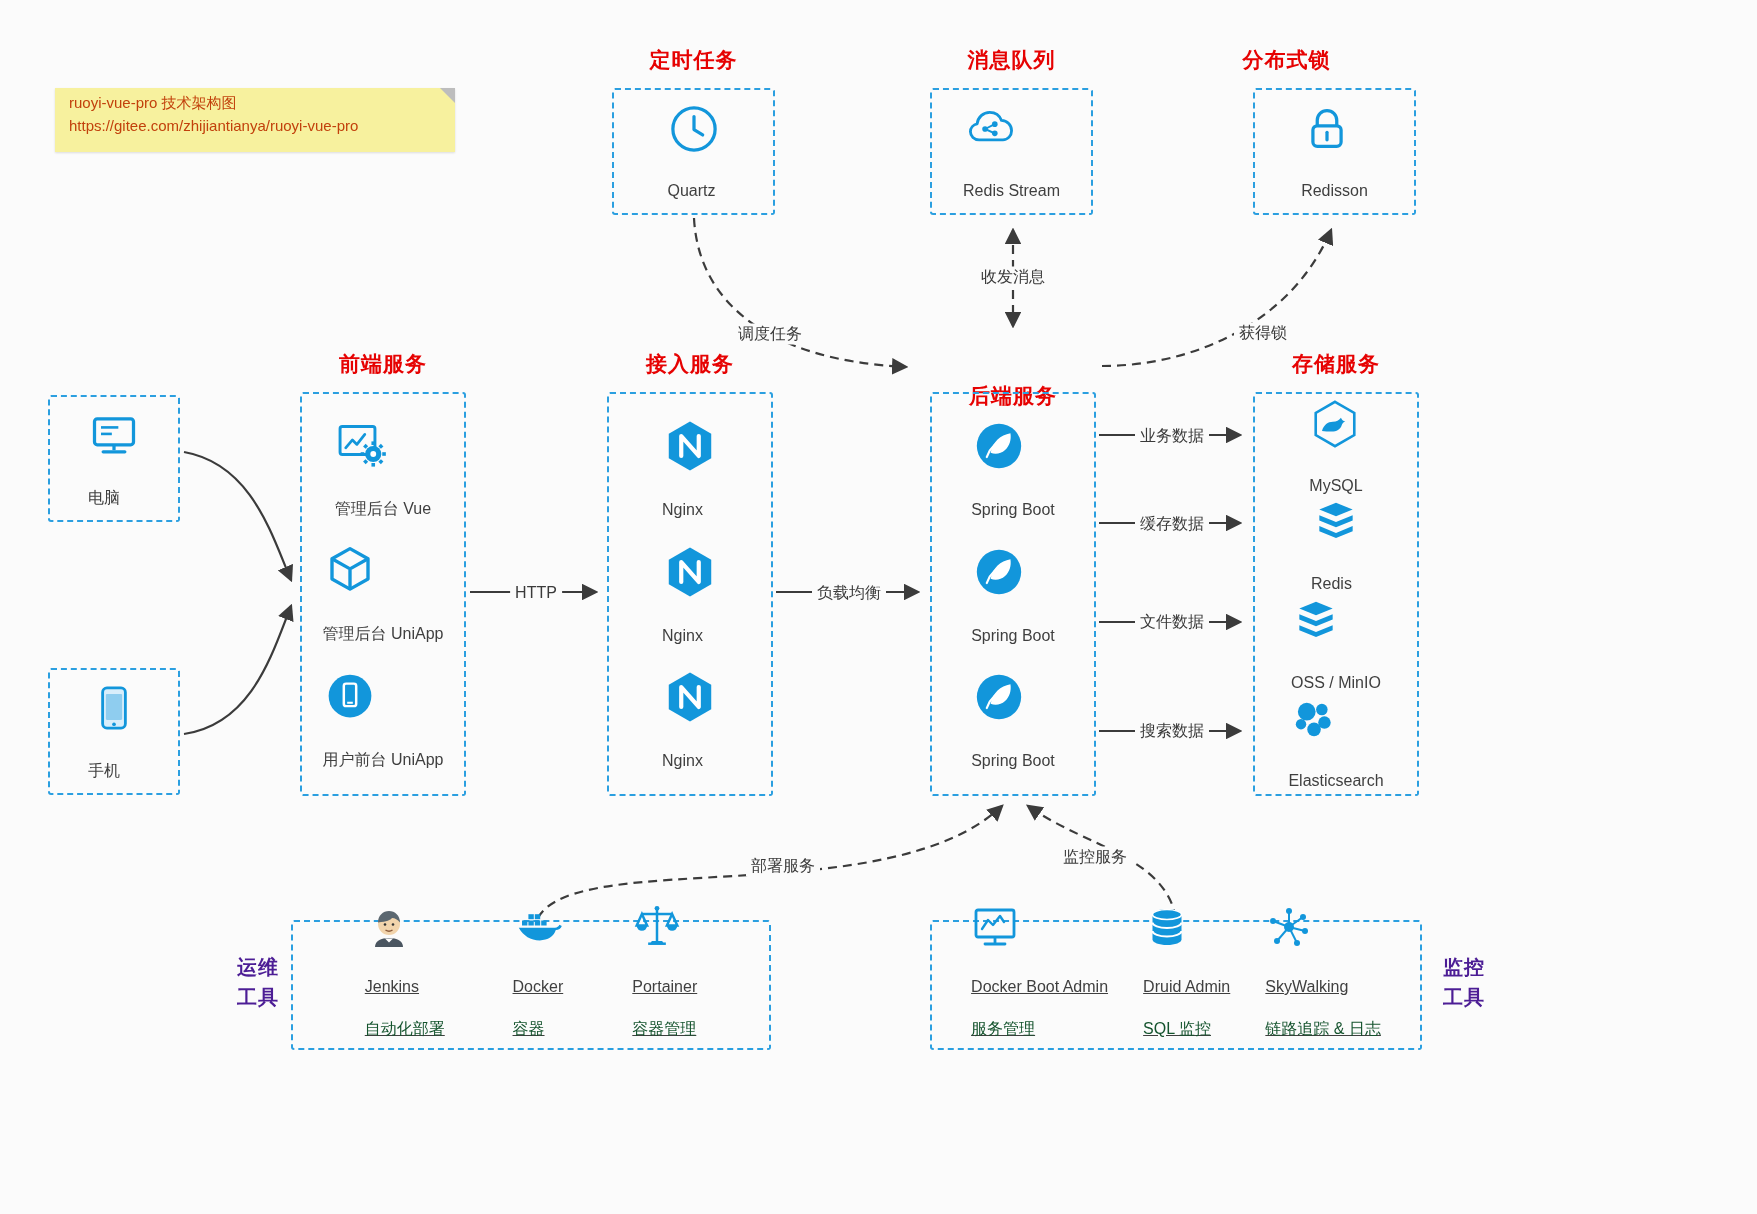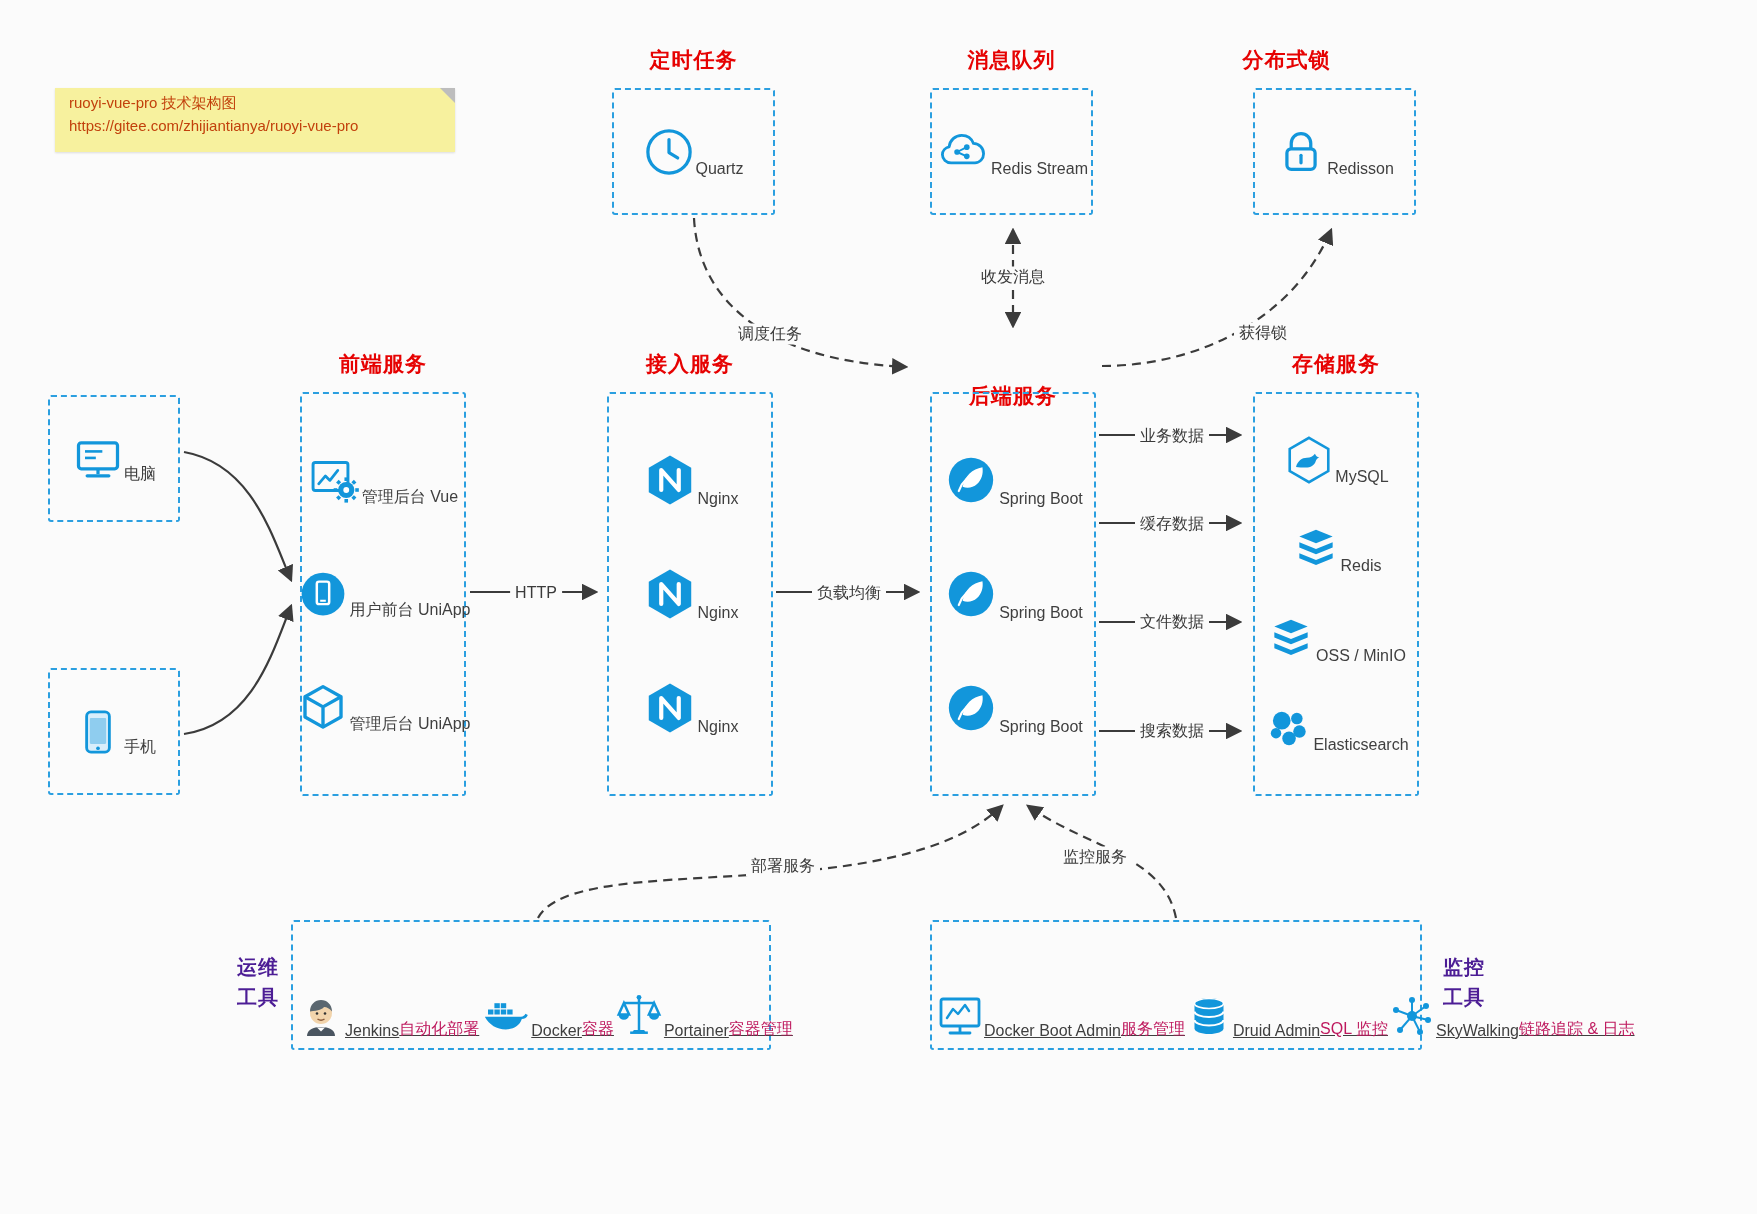--- a/index.html
+++ b/index.html
@@ -4,23 +4,23 @@
 <style>
   *{box-sizing:border-box;}
   html,body{margin:0;padding:0;background:#fbfbfb;}
   body{font-family:"Liberation Sans","DejaVu Sans",sans-serif;color:#3f3f3f;}
   #stage{position:relative;width:1757px;height:1214px;background:#fbfbfb;overflow:hidden;}
   #edges{position:absolute;left:0;top:0;pointer-events:none;}
   .dashed{position:absolute;border:2px dashed #2b9fe0;border-radius:3px;}
   .center{display:flex;align-items:center;justify-content:center;width:100%;height:100%;}
   .vcol{display:flex;flex-direction:column;justify-content:space-evenly;align-items:center;width:100%;height:100%;}
   .hrow{display:flex;justify-content:space-evenly;align-items:flex-end;width:100%;height:100%;padding:10px 4px 8px 4px;text-decoration:underline;}
-  .node{display:flex;flex-direction:row;align-items:flex-end;}
+  .node{display:flex;flex-direction:column;align-items:flex-start;gap:20px;}
   .node .lbl{font-size:16px;color:#3f3f3f;margin-top:7px;white-space:nowrap;text-align:center;}
-  .node .desc{font-size:16px;color:#be185d;margin-top:13px;white-space:nowrap;text-align:center;}
+  .node .desc{font-size:16px;color:#14532d;margin-top:3px;white-space:nowrap;text-align:center;}
   .section-title{position:absolute;color:#e60202;font-weight:700;font-size:21px;text-align:center;letter-spacing:1px;}
   .side-title{position:absolute;color:#4c1d95;font-weight:700;font-size:20px;white-space:pre-line;text-align:center;line-height:1.5;letter-spacing:1px;}
   .edge-label{position:absolute;transform:translate(-50%,-50%);font-size:16px;color:#3a3a3a;background:#fbfbfb;padding:0 5px;white-space:nowrap;}
   .note{position:absolute;left:55px;top:88px;width:400px;height:64px;background:#f7f19e;padding:3px 14px;font-size:15px;color:#c2410c;line-height:1.55;box-shadow:0 1px 2px rgba(0,0,0,.12);}
   .note-fold{position:absolute;top:0;right:0;width:0;height:0;border-top:15px solid #bdbdbd;border-left:15px solid transparent;}
   svg.icon{display:block;}
 </style>
 </head>
 <body>
 
@@ -160,32 +160,32 @@
             <line x1="34" y1="24" x2="34" y2="20.8"></line>
               <line x1="39.7" y1="26.3" x2="41.9" y2="24.1"></line>
           </g>
           <circle cx="34" cy="32" r="7.2" fill="#1296db"></circle>
             <circle cx="34" cy="32" r="2.6" fill="#fff"></circle>
         </svg>
         <div class="lbl">管理后台 Vue</div>
       </div>
       <div class="node">
         <svg class="icon" width="54" height="54" viewBox="0 0 48 48">
+          <path d="M24 5 L40 14 V32 L24 41 L8 32 V14 Z" fill="none" stroke="#1296db" stroke-width="3" stroke-linejoin="round"></path>
+          <path d="M24 23 V41 M24 23 L40 14 M24 23 L8 14" fill="none" stroke="#1296db" stroke-width="3" stroke-linejoin="round"></path>
+        </svg>
+        <div class="lbl">管理后台 UniApp</div>
+      </div>
+      <div class="node">
+        <svg class="icon" width="54" height="54" viewBox="0 0 48 48">
           <circle cx="24" cy="24" r="19" fill="#1296db"></circle>
           <rect x="18.5" y="13" width="11" height="20" rx="2" fill="none" stroke="#fff" stroke-width="2.2"></rect>
           <line x1="21.5" y1="30" x2="26.5" y2="30" stroke="#fff" stroke-width="1.8"></line>
         </svg>
         <div class="lbl">用户前台 UniApp</div>
-      </div>
-      <div class="node">
-        <svg class="icon" width="54" height="54" viewBox="0 0 48 48">
-          <path d="M24 5 L40 14 V32 L24 41 L8 32 V14 Z" fill="none" stroke="#1296db" stroke-width="3" stroke-linejoin="round"></path>
-          <path d="M24 23 V41 M24 23 L40 14 M24 23 L8 14" fill="none" stroke="#1296db" stroke-width="3" stroke-linejoin="round"></path>
-        </svg>
-        <div class="lbl">管理后台 UniApp</div>
       </div>
     </div>
   </div>
 
   <div class="section-title" style="left:607px;top:350px;width:166px;">接入服务</div>
   <div class="dashed" style="left:607px;top:392px;width:166px;height:404px;">
     <div class="vcol">
       <div class="node">
         <svg class="icon" width="56" height="56" viewBox="0 0 48 48">
           <path d="M24 3 L42.2 13.5 V34.5 L24 45 L5.8 34.5 V13.5 Z" fill="#1296db"></path>

